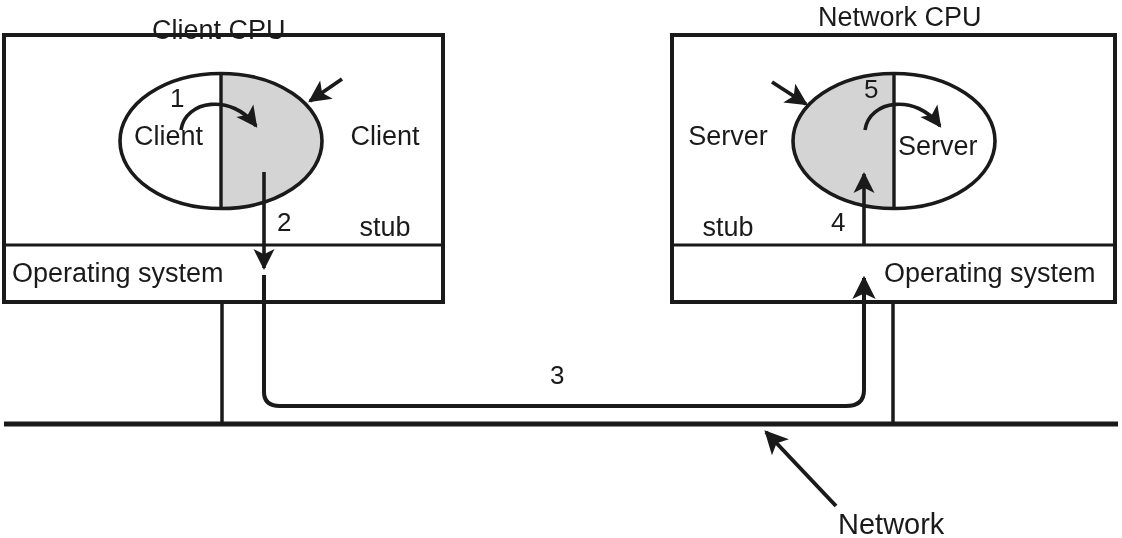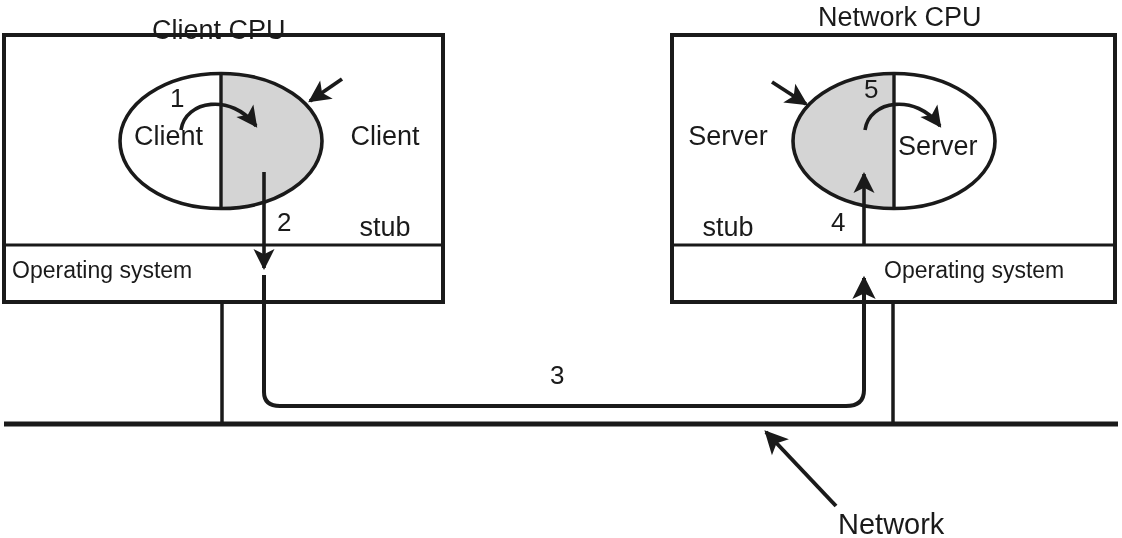--- a/index.html
+++ b/index.html
@@ -23,21 +23,21 @@
     height: 538px;
   }
   .lbl {
     position: absolute;
     font-family: "Liberation Sans", sans-serif;
     color: #1a1a1a;
     white-space: pre;
     line-height: 1.12;
   }
   .t-cpu      { font-size: 27px; }
-  .t-os       { font-size: 23px; }
+  .t-os       { font-size: 27px; }
   .t-role     { font-size: 27px; }
   .t-stub     { font-size: 27px; text-align: center; }
   .t-step     { font-size: 26px; }
   .t-network  { font-size: 29px; }
 </style>
 </head>
 <body>
 
 <div id="canvas">
 

